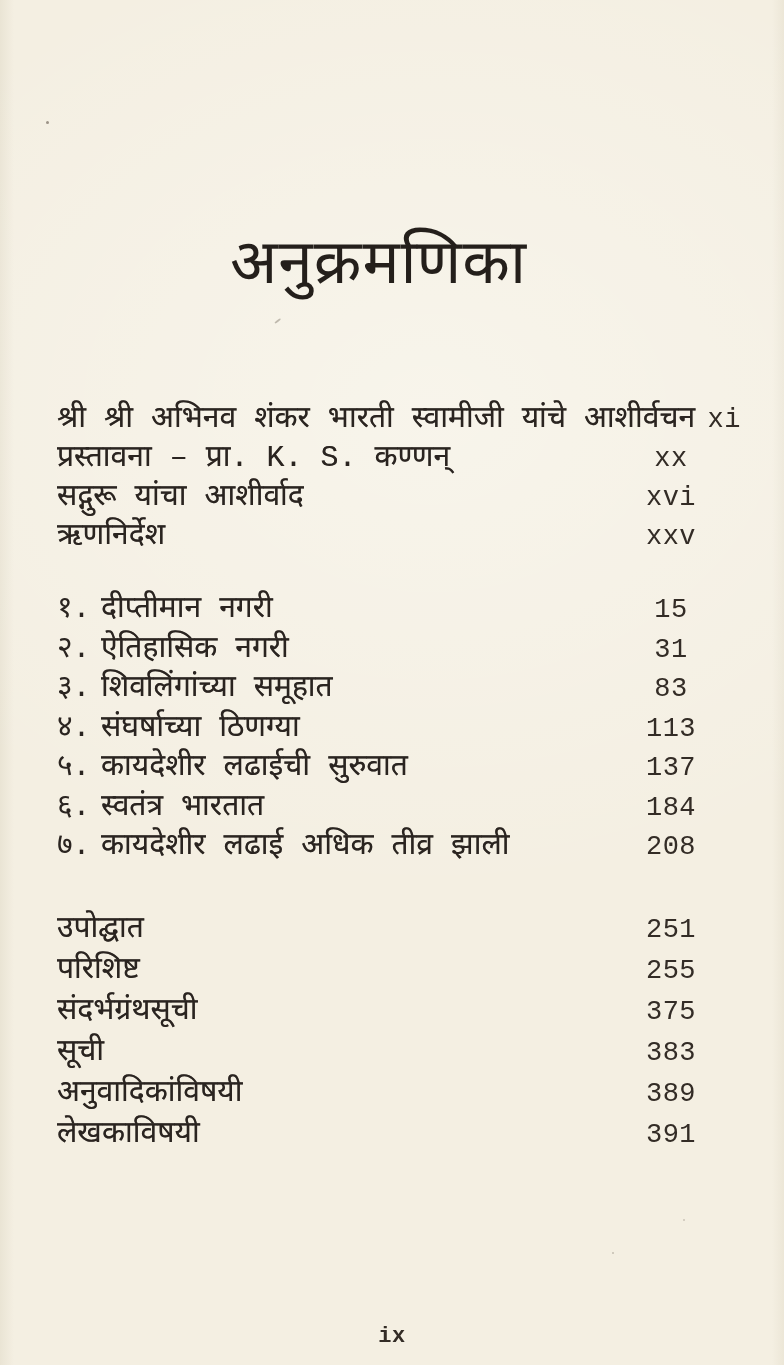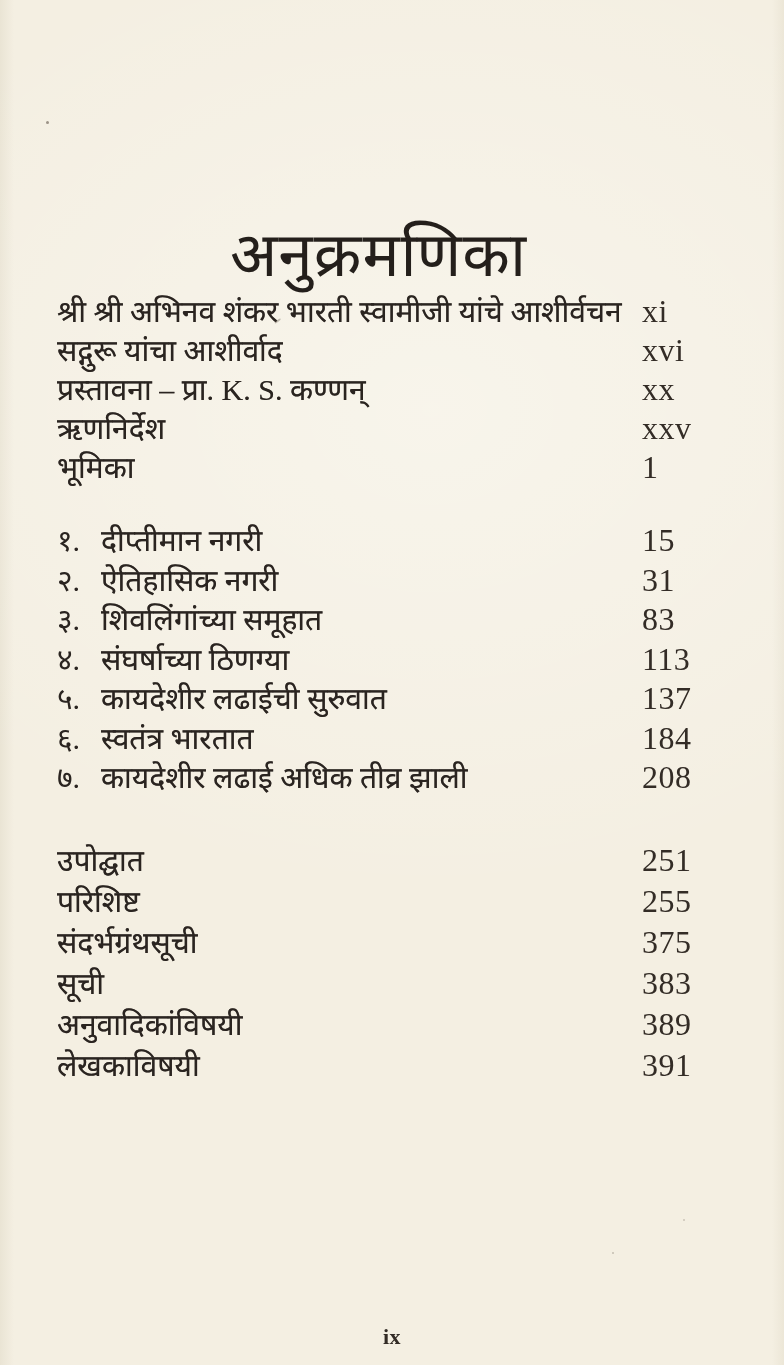--- a/index.html
+++ b/index.html
@@ -13,60 +13,61 @@
       linear-gradient(90deg, rgba(188,178,150,0.18) 0px, rgba(188,178,150,0) 14px),
       linear-gradient(270deg, rgba(188,178,150,0.14) 0px, rgba(188,178,150,0) 12px),
       #f4efe2;
     font-family: "Liberation Serif", "DejaVu Serif", serif;
     color: #2a2420;
   }
   .page {
     position: relative;
     width: 100%;
     height: 100%;
-    padding: 0 84px 0 57px;
+    padding: 12px 84px 0 57px;
     box-sizing: border-box;
+    font-family: Liberation Mono, monospace;
   }
   .title {
     padding-top: 218px;
     text-align: center;
     font-size: 62px;
     line-height: 1.2;
     font-weight: 400;
     color: #241f1b;
     letter-spacing: 1px;
   }
   .toc { font-size: 30px; }
   .toc-row {
     display: flex;
     align-items: baseline;
     justify-content: space-between;
   }
-  .front-list  { }
+  .front-list  { margin-top: 96px; }
   .front-list .toc-row { line-height: 38px; }
   .chapter-list { margin-top: 34px; }
   .chapter-list .toc-row { line-height: 38.5px; }
   .back-list   { margin-top: 42px; }
   .back-list .toc-row { line-height: 40px; }
   .ch-num {
     flex: 0 0 44px;
     color: #2a2420;
   }
   .entry-label {
     flex: 1 1 auto;
     white-space: nowrap;
     color: #2a2420;
     text-shadow: 0 0 0.4px rgba(42,36,32,0.55);
   }
   .entry-page {
     flex: 0 0 auto;
-    font-size: 32px;
+    font-size: 27px;
     letter-spacing: 0.5px;
     color: #332c26;
-    text-align: left;
+    text-align: center;
     min-width: 58px;
   }
   .folio {
     position: absolute;
     top: 1324px;
     left: 0;
     width: 784px;
     text-align: center;
     font-weight: 700;
     font-size: 22px;
@@ -86,34 +87,30 @@
 <div class="page">
 
   <div class="title">अनुक्रमणिका</div>
 
   <div class="toc front-list">
     <div class="toc-row">
       <span class="entry-label">श्री श्री अभिनव शंकर भारती स्वामीजी यांचे आशीर्वचन</span>
       <span class="entry-page">xi</span>
     </div>
     <div class="toc-row">
+      <span class="entry-label">प्रस्तावना – प्रा. K. S. कण्णन्</span>
+      <span class="entry-page">xx</span>
+    </div>
+    <div class="toc-row">
       <span class="entry-label">सद्गुरू यांचा आशीर्वाद</span>
       <span class="entry-page">xvi</span>
     </div>
     <div class="toc-row">
-      <span class="entry-label">प्रस्तावना – प्रा. K. S. कण्णन्</span>
-      <span class="entry-page">xx</span>
-    </div>
-    <div class="toc-row">
       <span class="entry-label">ऋणनिर्देश</span>
       <span class="entry-page">xxv</span>
-    </div>
-    <div class="toc-row">
-      <span class="entry-label">भूमिका</span>
-      <span class="entry-page">1</span>
     </div>
   </div>
 
   <div class="toc chapter-list">
     <div class="toc-row">
       <span class="ch-num">१.</span>
       <span class="entry-label">दीप्तीमान नगरी</span>
       <span class="entry-page">15</span>
     </div>
     <div class="toc-row">

